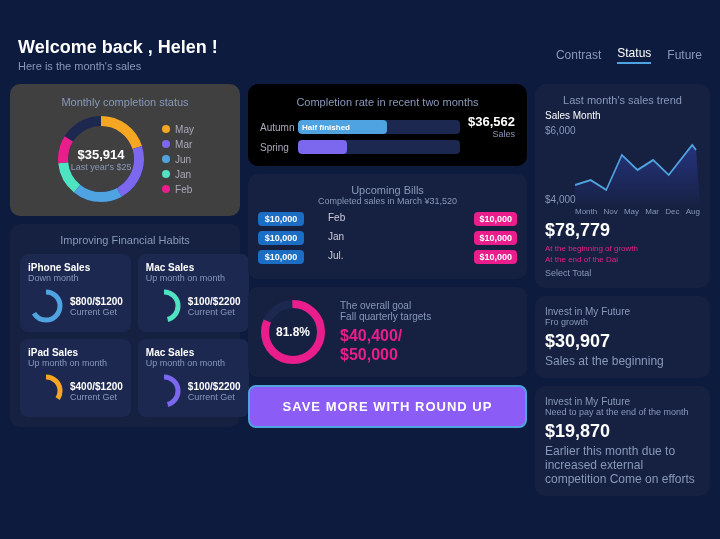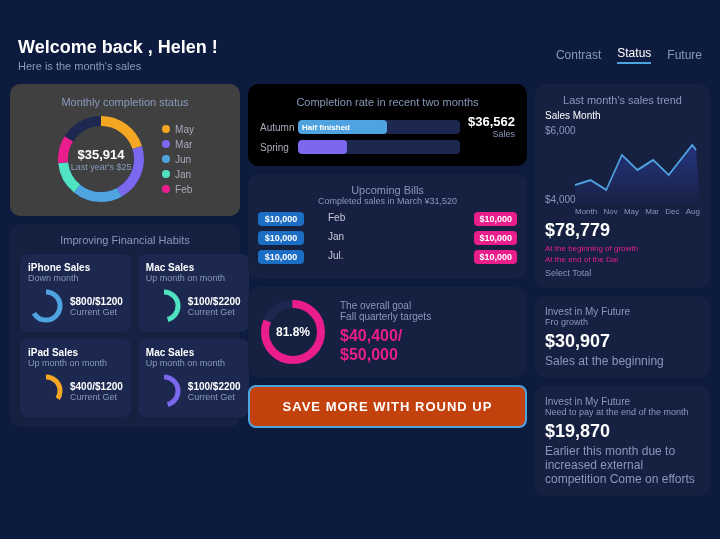--- a/index.html
+++ b/index.html
@@ -85,21 +85,21 @@
 
     .goal-card { background: #162040; border-radius: 10px; padding: 10px; display: flex; align-items: center; gap: 12px; }
     .goal-donut { position: relative; width: 70px; height: 70px; flex-shrink: 0; }
     .goal-donut svg { width: 70px; height: 70px; }
     .goal-donut-label { position: absolute; top: 50%; left: 50%; transform: translate(-50%,-50%); font-size: 12px; font-weight: 700; color: #fff; white-space: nowrap; }
     .goal-info { flex: 1; }
     .goal-title { font-size: 10px; color: #8899bb; margin-bottom: 4px; }
     .goal-amounts { font-size: 16px; font-weight: 700; color: #e91e8c; line-height: 1.2; }
 
     .save-btn {
-      background: #c2410c;
+      background: #8b5cf6;
       border: 2px solid #4fa3e0;
       border-radius: 8px;
       color: #fff;
       font-size: 13px;
       font-weight: 700;
       text-align: center;
       padding: 12px;
       letter-spacing: 1px;
       cursor: pointer;
     }

